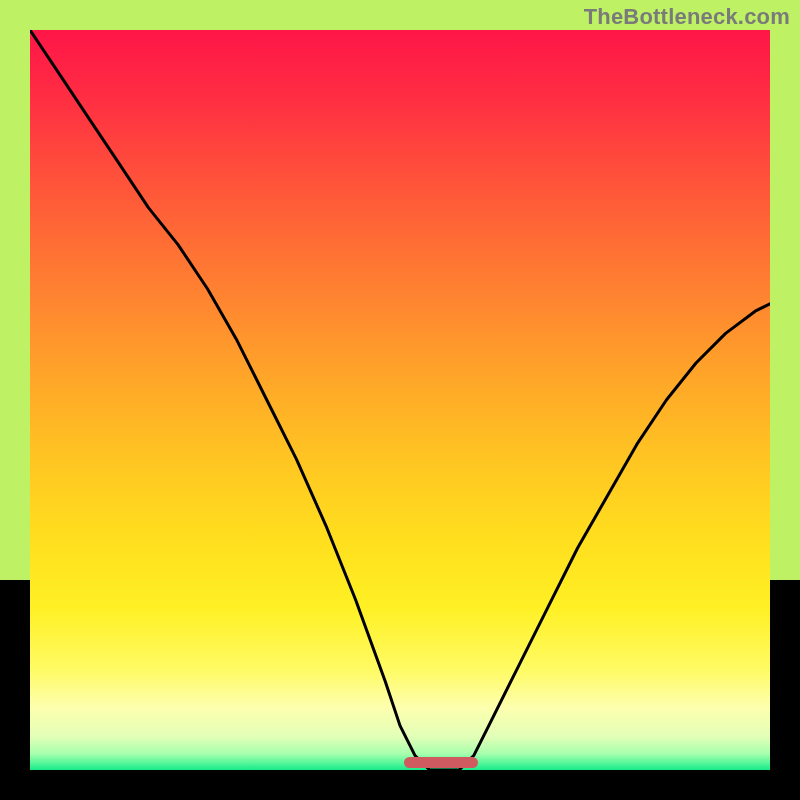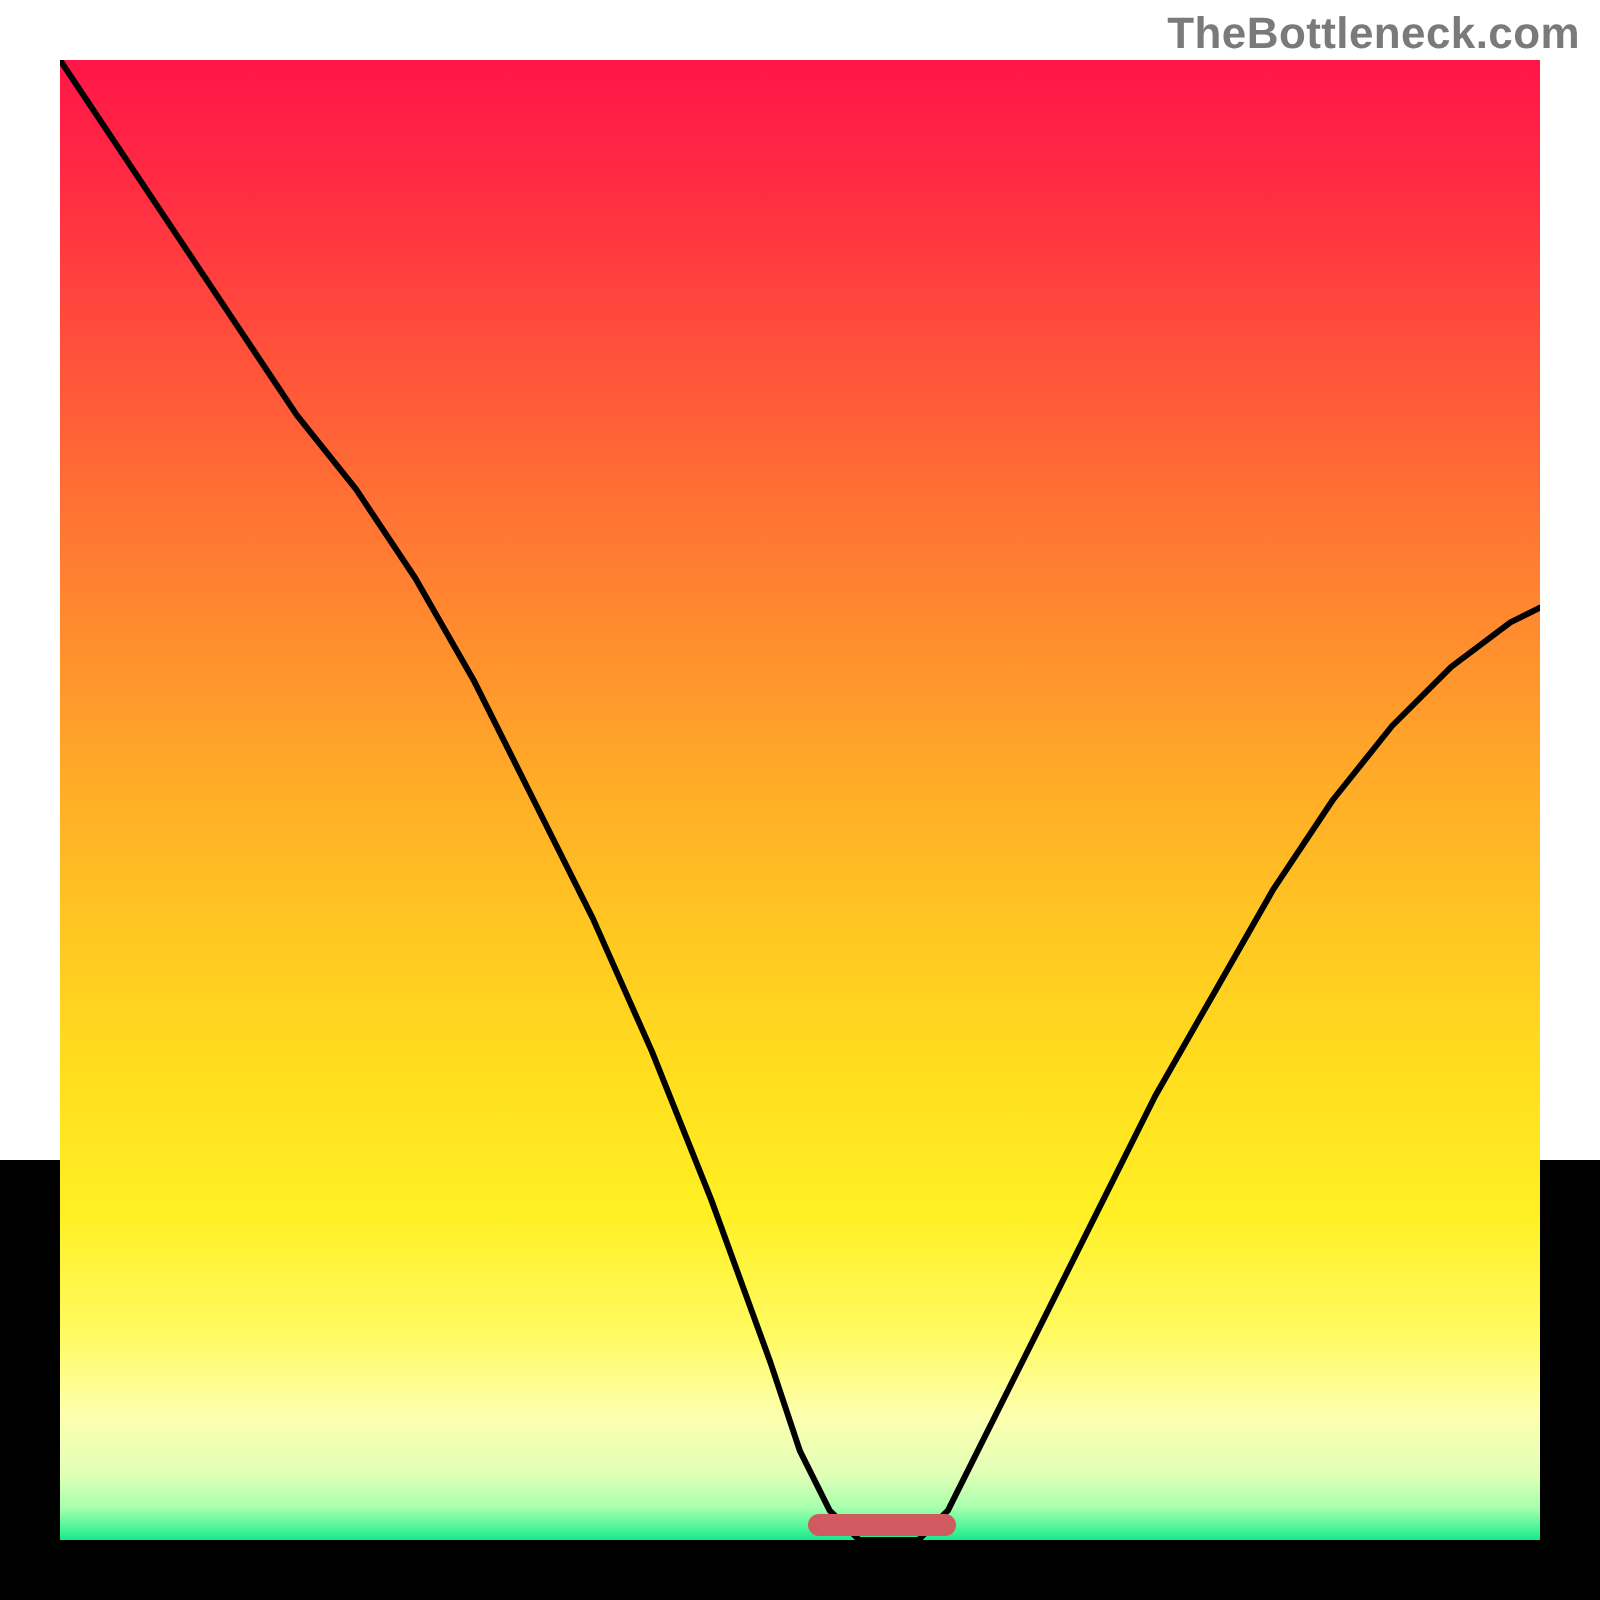--- a/index.html
+++ b/index.html
@@ -9,21 +9,21 @@
     height: 800px;
     background: #000;
     overflow: hidden;
   }
   .frame {
     position: absolute;
     left: 0;
     top: 0;
     width: 800px;
     height: 580px;
-    background: #ffffff;
+    background: #bef264;
   }
   .plot {
     position: absolute;
     left: 30px;
     top: 30px;
     width: 740px;
     height: 740px;
     overflow: hidden;
   }
   .gradient {

